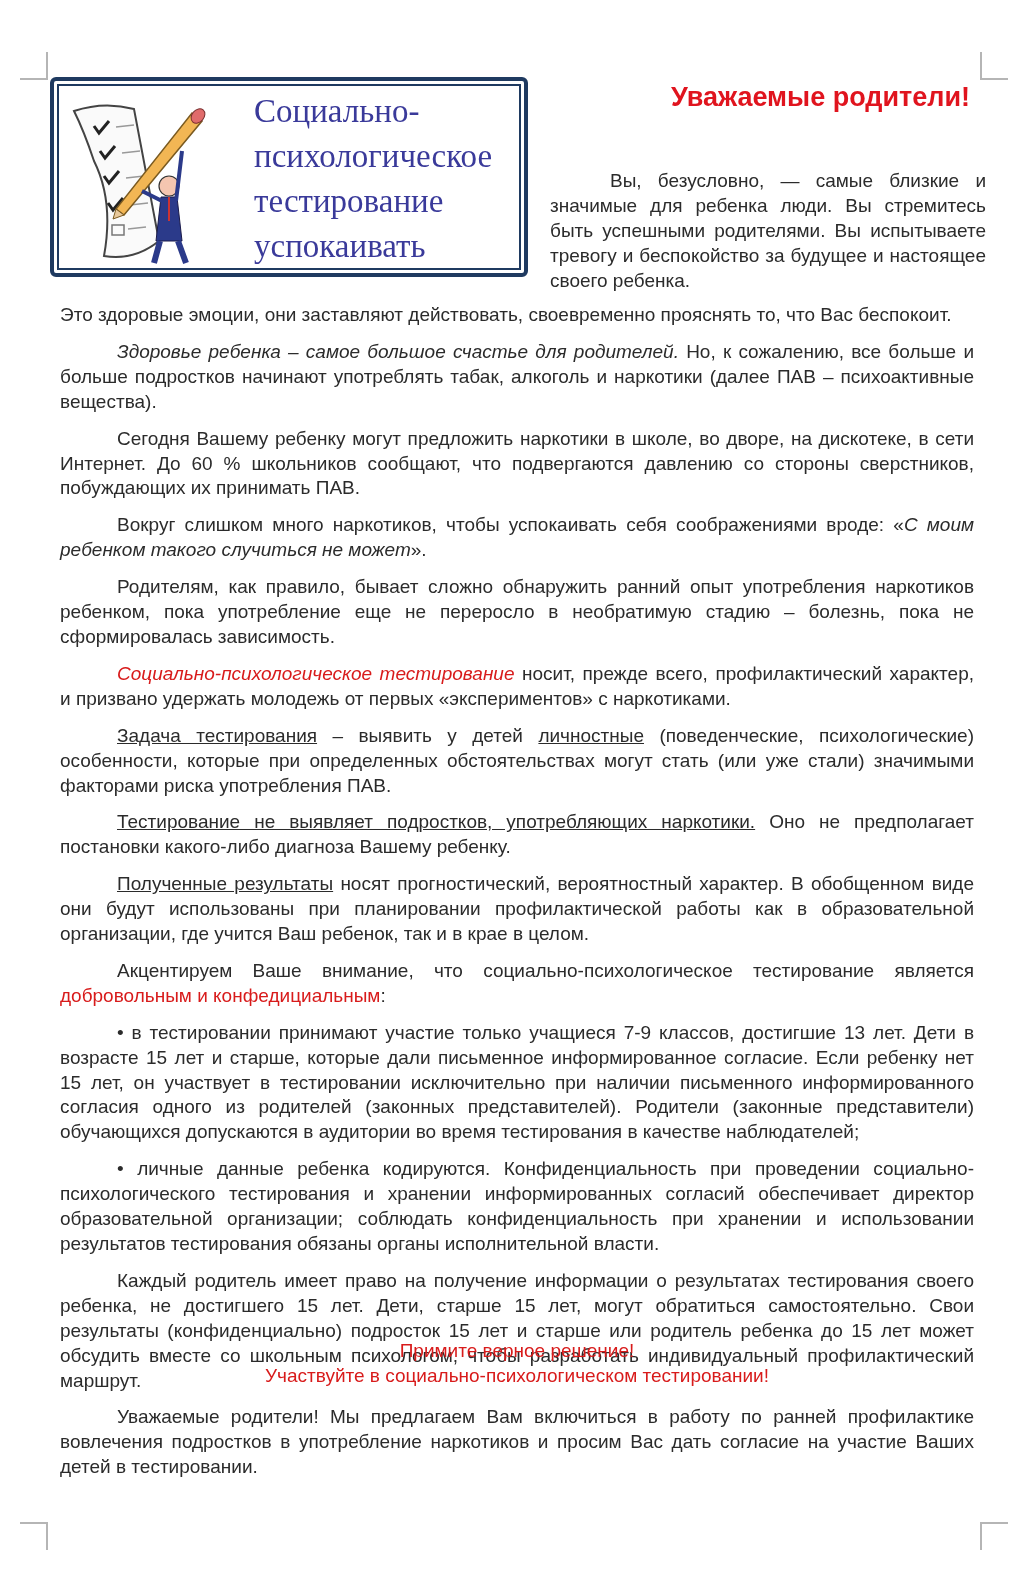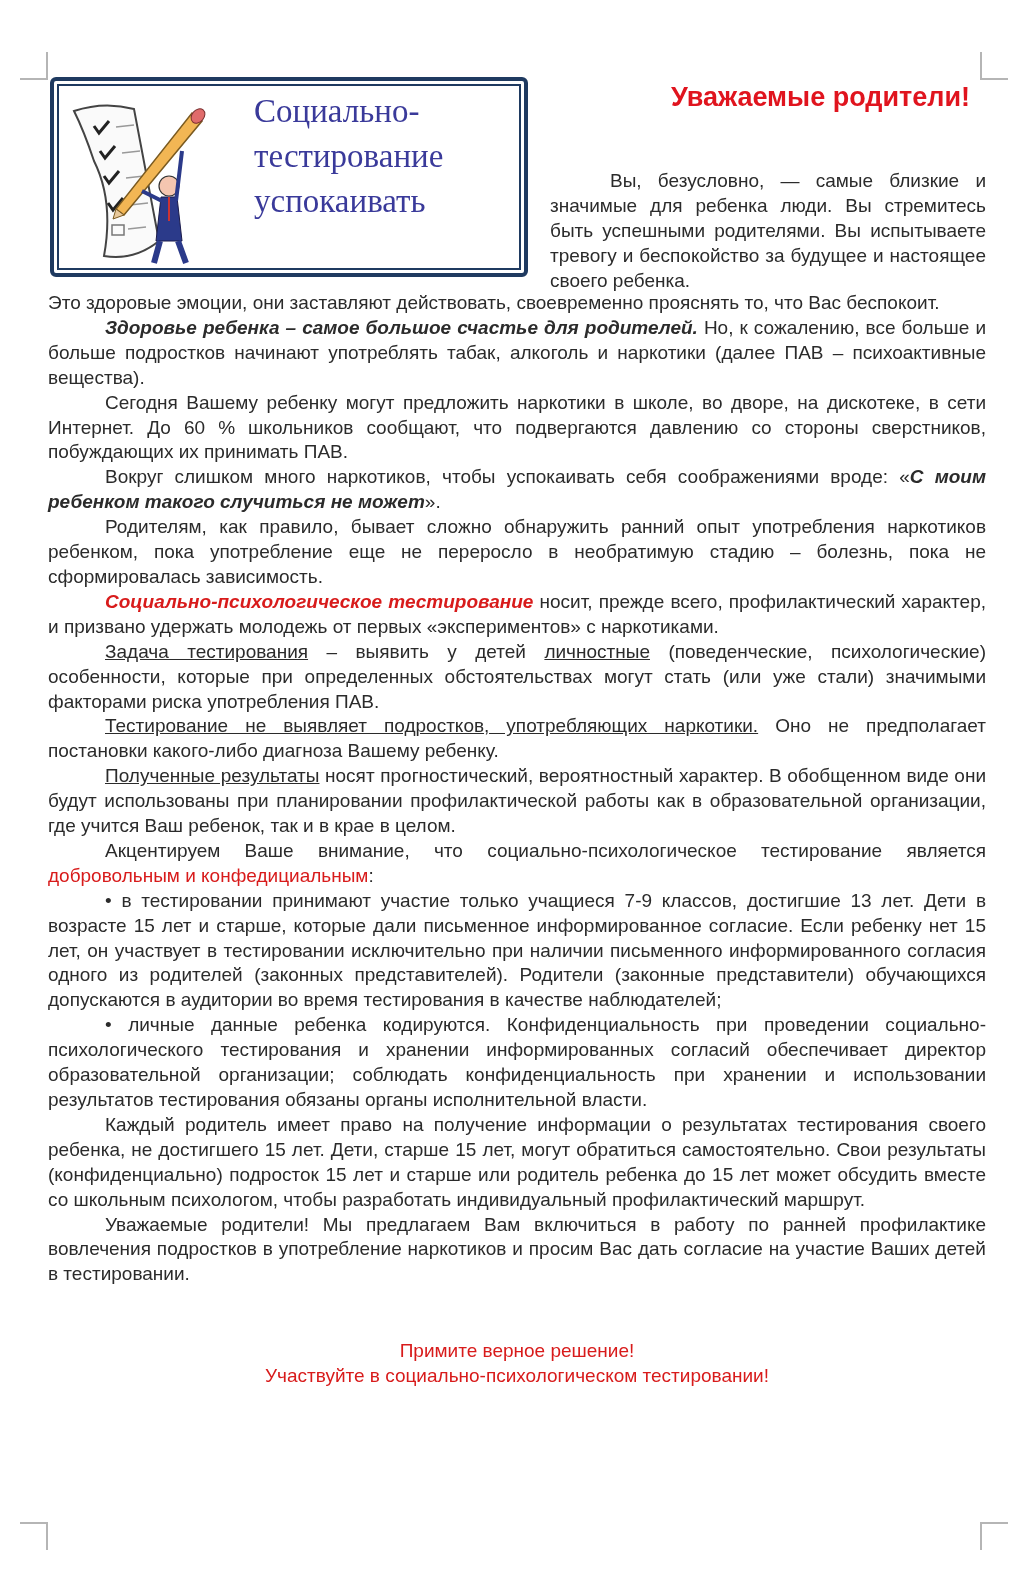--- a/index.html
+++ b/index.html
@@ -23,23 +23,23 @@
                   font-size: 33px; line-height: 45px; color: #3a3a9a; margin-left: 30px; }
 
   .greeting { position: absolute; left: 560px; top: 82px; width: 410px; text-align: right;
               font-size: 27px; font-weight: bold; color: #e0141e; }
 
   .intro { position: absolute; left: 550px; top: 168px; width: 436px;
            font-size: 19px; line-height: 25px; text-align: justify; text-indent: 60px; }
 
   .body { position: absolute; left: 48px; top: 291px; width: 938px;
           font-size: 19px; line-height: 24.9px; }
-  .body p { margin: 0; text-align: justify; text-indent: 57px; }
+  .body p { margin: 12px; text-align: justify; text-indent: 57px; }
   .body p.cont { text-indent: 0; }
-  .bi { font-weight: bold; font-style: italic; }
+  .bi { font-weight: normal; font-style: italic; }
   .red { color: #d81b1b; }
   .u { text-decoration: underline; }
   .b { font-weight: normal; }
 
   .closing { position: absolute; left: 48px; top: 1338px; width: 938px; text-align: center;
              font-size: 19px; line-height: 25px; color: #d81b1b; }
 </style>
 </head>
 <body>
 
@@ -74,20 +74,21 @@
     <g>
       <circle cx="105" cy="95" r="10" fill="#f5c6b0" stroke="#333" stroke-width="1.2"></circle>
       <path d="M97 106 L92 150 L118 150 L113 106 Z" fill="#2b3a8a" stroke="#1a1a4a" stroke-width="1"></path>
       <line x1="105" y1="106" x2="105" y2="130" stroke="#c33" stroke-width="2"></line>
       <path d="M96 150 L90 172 M114 150 L122 172" stroke="#2b3a8a" stroke-width="6"></path>
       <path d="M98 110 L78 100 M112 110 L118 60" stroke="#2b3a8a" stroke-width="4"></path>
     </g>
   </svg>
   <div class="banner-title">
     <div>Социально-</div>
+    <div>психологическое</div>
     <div>тестирование</div>
     <div>успокаивать</div>
   </div>
 </div>
 
 <div class="greeting">Уважаемые родители!</div>
 
 <div class="intro">Вы, безусловно, — самые близкие и значимые для ребенка люди. Вы стремитесь быть успешными родителями. Вы испытываете тревогу и беспокойство за будущее и настоящее своего ребенка.</div>
 
 <div class="body">

